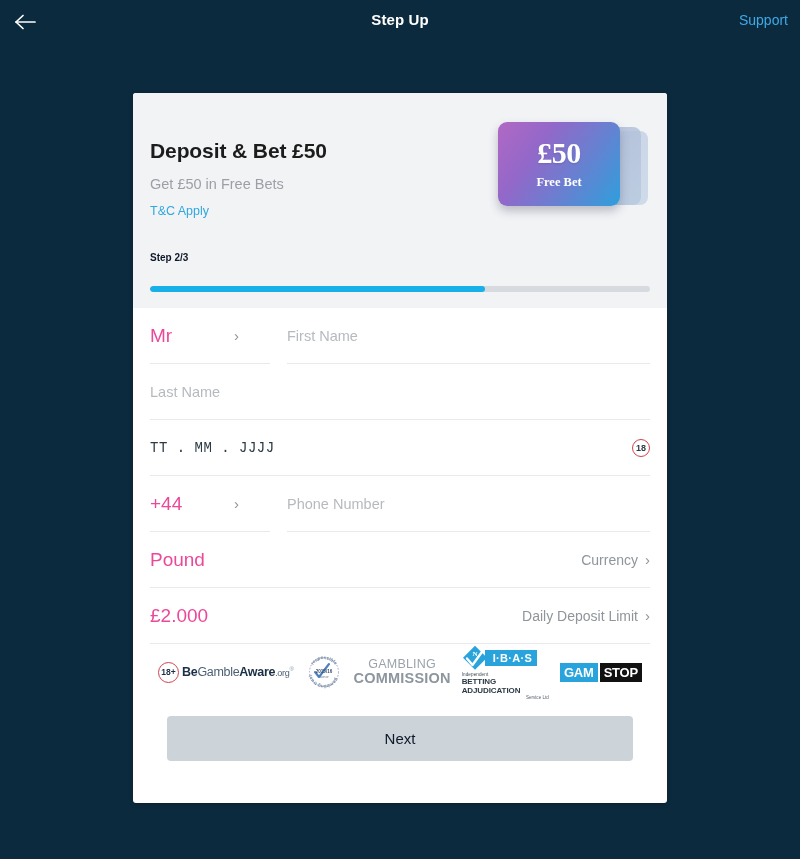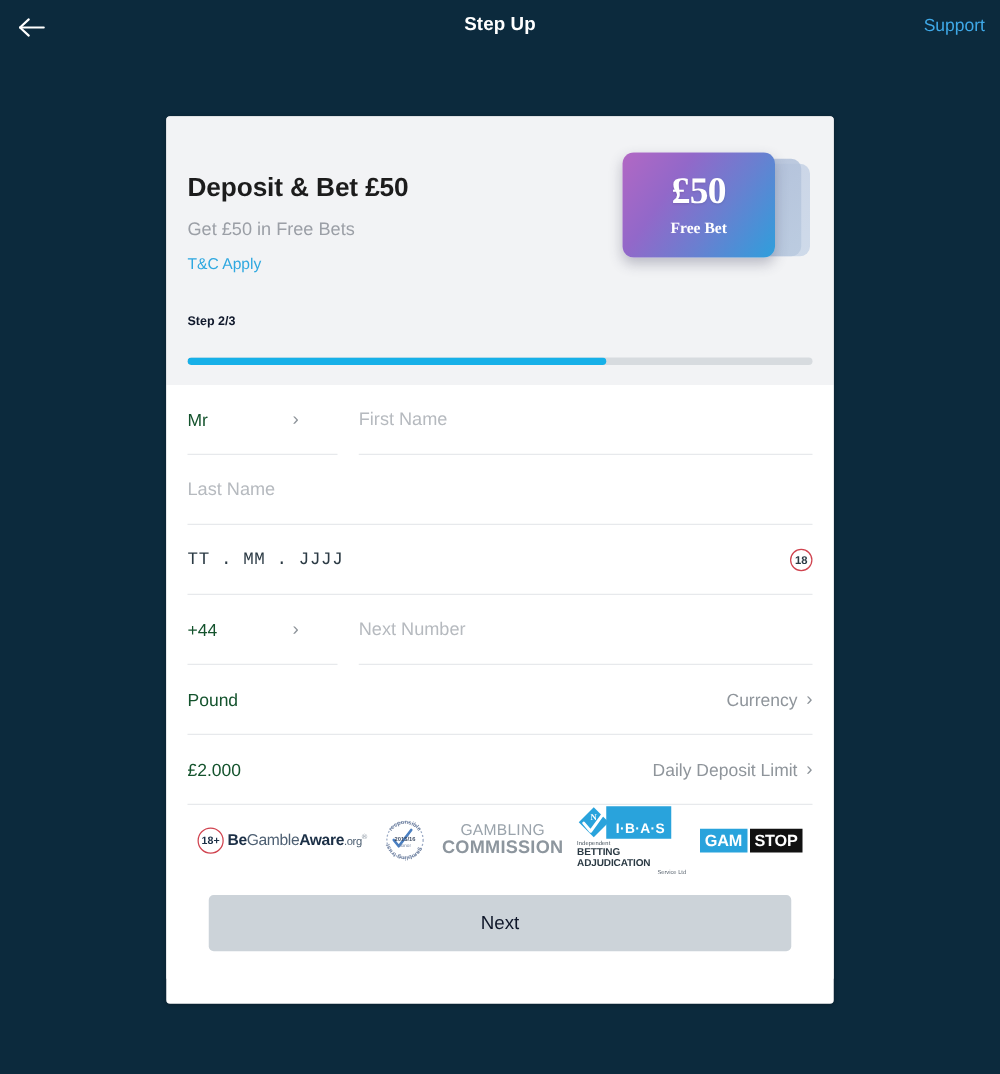--- a/index.html
+++ b/index.html
@@ -147,21 +147,21 @@
     display: flex; align-items: center;
     border-bottom: 1px solid #e7e9ec;
   }
   .row-full {
     border-bottom: 1px solid #e7e9ec;
     width: 100%; height: 100%;
     display: flex; align-items: center;
     justify-content: space-between;
   }
 
-  .val { font-size: 14px; color: #14532d; }
+  .val { font-size: 19px; color: #ec4899; }
   .val-mono {
     font-family: "Liberation Mono", monospace;
     font-size: 14px; color: #2b3a44; letter-spacing: .5px;
   }
   .ph { font-size: 14.5px; color: #b6babf; }
   .meta { font-size: 14px; color: #8f959b; }
 
   .chev {
     color: #8f959b;
     font-size: 15px;
@@ -226,21 +226,21 @@
   .ibas-diamond {
     width: 26px; height: 26px;
     position: relative;
     margin-right: -3px;
     z-index: 2;
   }
   .ibas-box {
     background: #29a3dc;
     color: #ffffff;
     font-size: 11px; font-weight: bold;
-    padding: 12px 5px 2px 8px;
+    padding: 2px 5px 2px 8px;
     letter-spacing: .3px;
   }
   .ibas-sub1 { font-size: 4.6px; color: #3d4a55; letter-spacing: .1px; margin-top: 1px; }
   .ibas-sub2 { font-size: 8px; font-weight: bold; color: #2b3a44; letter-spacing: -.1px; }
   .ibas-sub3 { font-size: 4.6px; color: #5a6570; align-self: flex-end; }
 
   
   .gamstop { gap: 2px; }
   .gs-a {
     background: #29a3dc; color: #ffffff;
@@ -332,21 +332,21 @@
     </div>
 
     <div class="row">
       <div class="row-split">
         <div class="cell-left">
           <span class="val">+44</span>
           <span class="chev">›</span>
         </div>
         <div class="cell-gap"></div>
         <div class="cell-right">
-          <span class="ph">Next Number</span>
+          <span class="ph">Phone Number</span>
         </div>
       </div>
     </div>
 
     <div class="row">
       <div class="row-full">
         <span class="val">Pound</span>
         <span class="chev-right-group">
           <span class="meta">Currency</span>
           <span class="chev">›</span>

